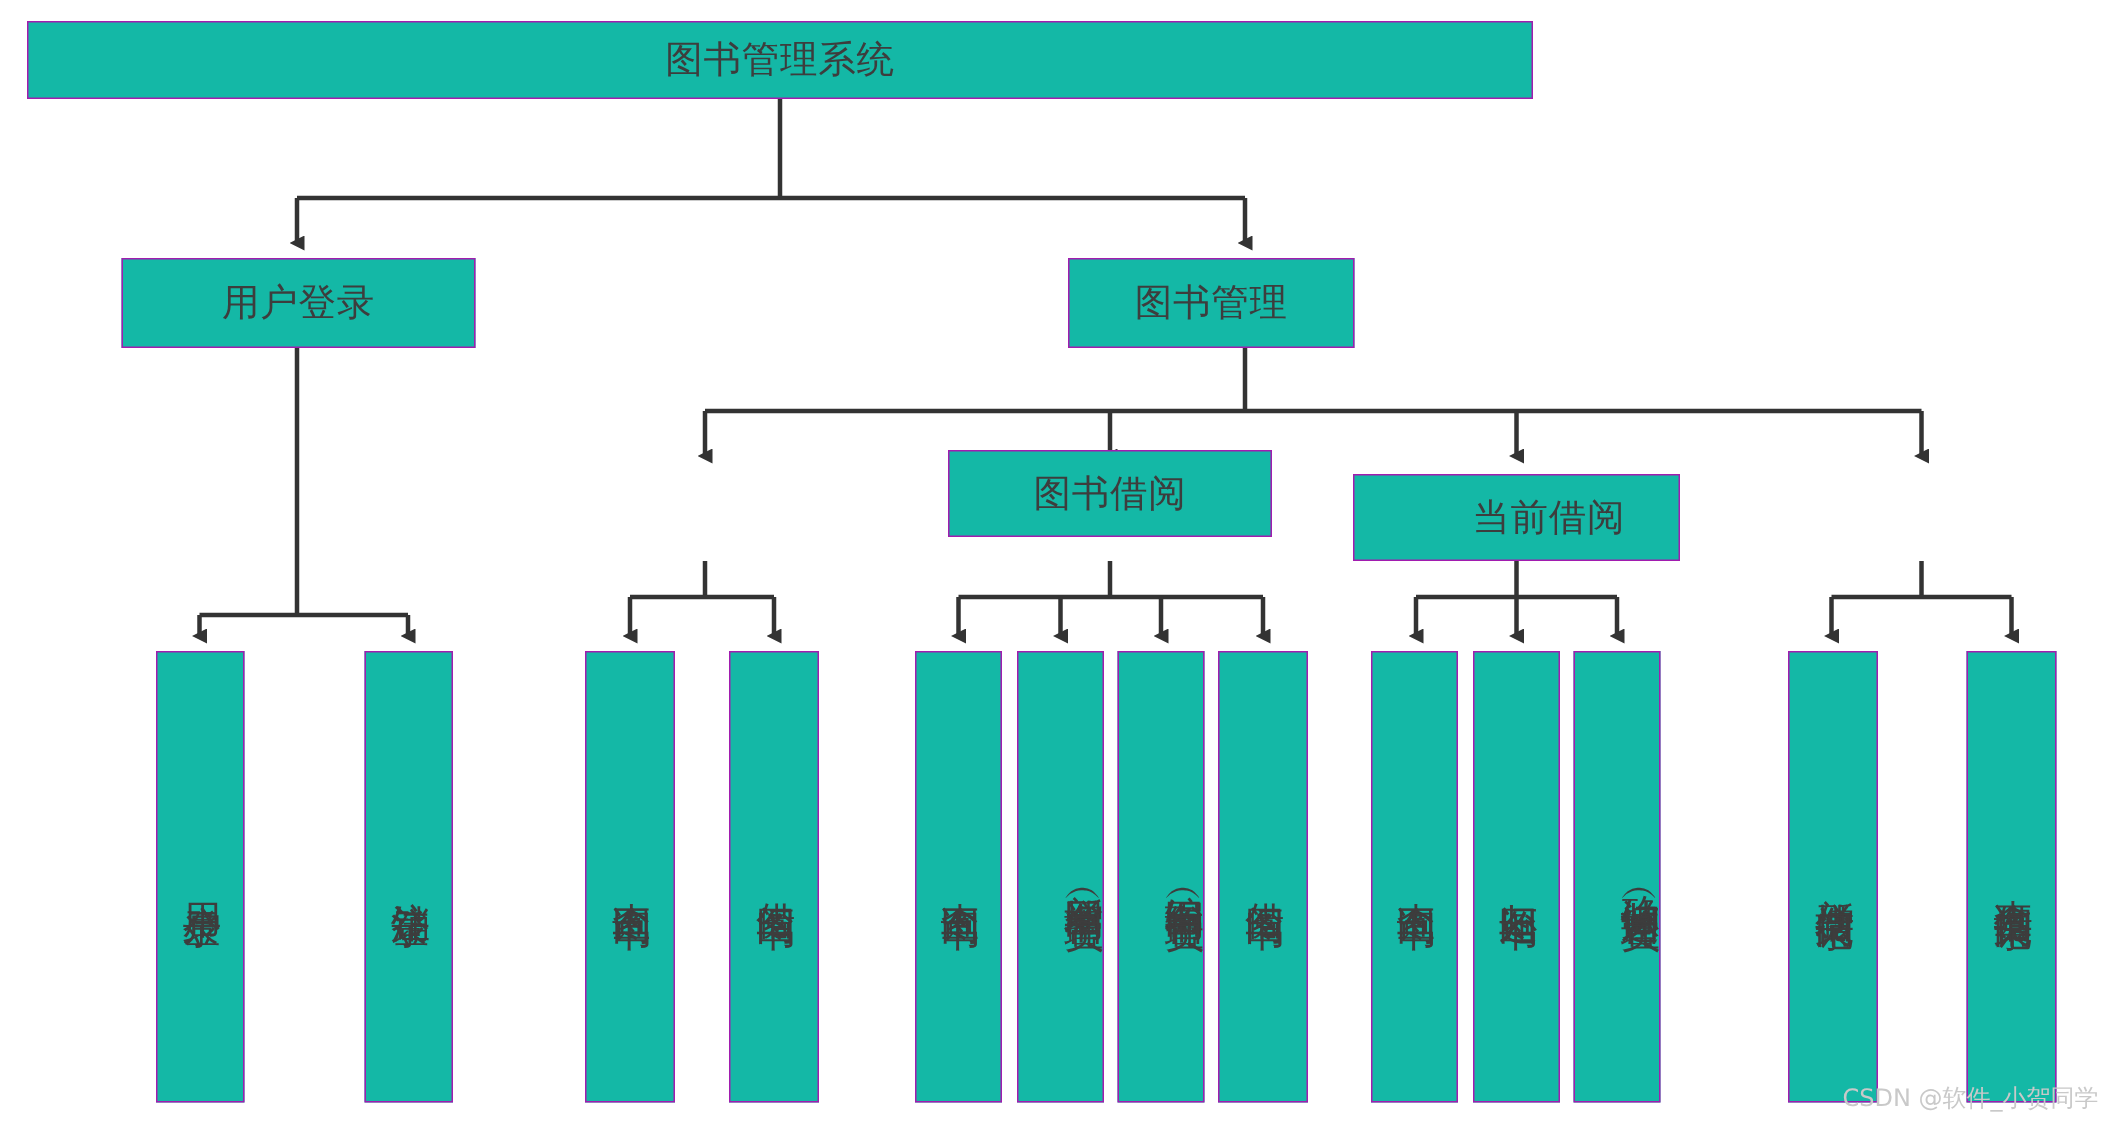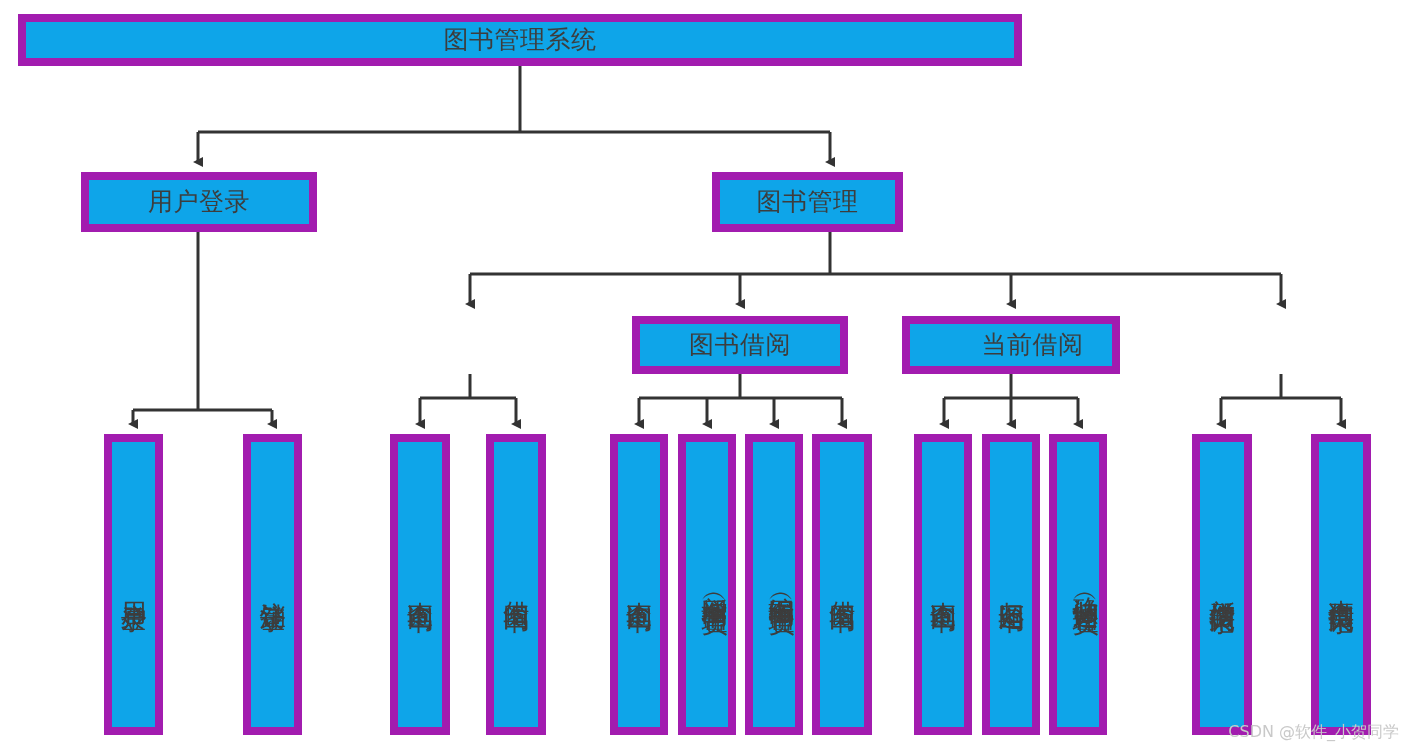--- a/index.html
+++ b/index.html
@@ -22,22 +22,22 @@
     position: absolute;
     left: 0;
     top: 0;
     width: 1405px;
     height: 747px;
     pointer-events: none;
   }
   .node {
     position: absolute;
     box-sizing: border-box;
-    border: 8px solid #a21caf;
-    background: #0ea5e9;
+    border: 1px solid #a21caf;
+    background: #14b8a6;
     color: #3d3d3d;
     display: flex;
     align-items: center;
     justify-content: center;
     text-align: right;
     line-height: 1.05;
     z-index: 2;
   }
   .node.horiz {
     font-size: 25px;
@@ -130,21 +130,21 @@
     <span class="lbl">图书管理系统</span>
   </div>
 
   <div class="node horiz" style="left:81px; top:172px; width:236px; height:60px;">
     <span class="lbl">用户登录</span>
   </div>
   <div class="node horiz" style="left:712px; top:172px; width:191px; height:60px;">
     <span class="lbl">图书管理</span>
   </div>
 
-  <div class="node horiz" style="left:632px; top:316px; width:216px; height:58px;">
+  <div class="node horiz" style="left:632px; top:300px; width:216px; height:58px;">
     <span class="lbl">图书借阅</span>
   </div>
   <div class="node horiz" style="left:902px; top:316px; width:218px; height:58px;padding-left:43px;">
     <span class="lbl">当前借阅</span>
   </div>
 
   <div class="node vert" style="left:104px; top:434px; width:59px; height:301px;">
     <span class="lbl">用户登录</span>
   </div>
   <div class="node vert" style="left:243px; top:434px; width:59px; height:301px;">

